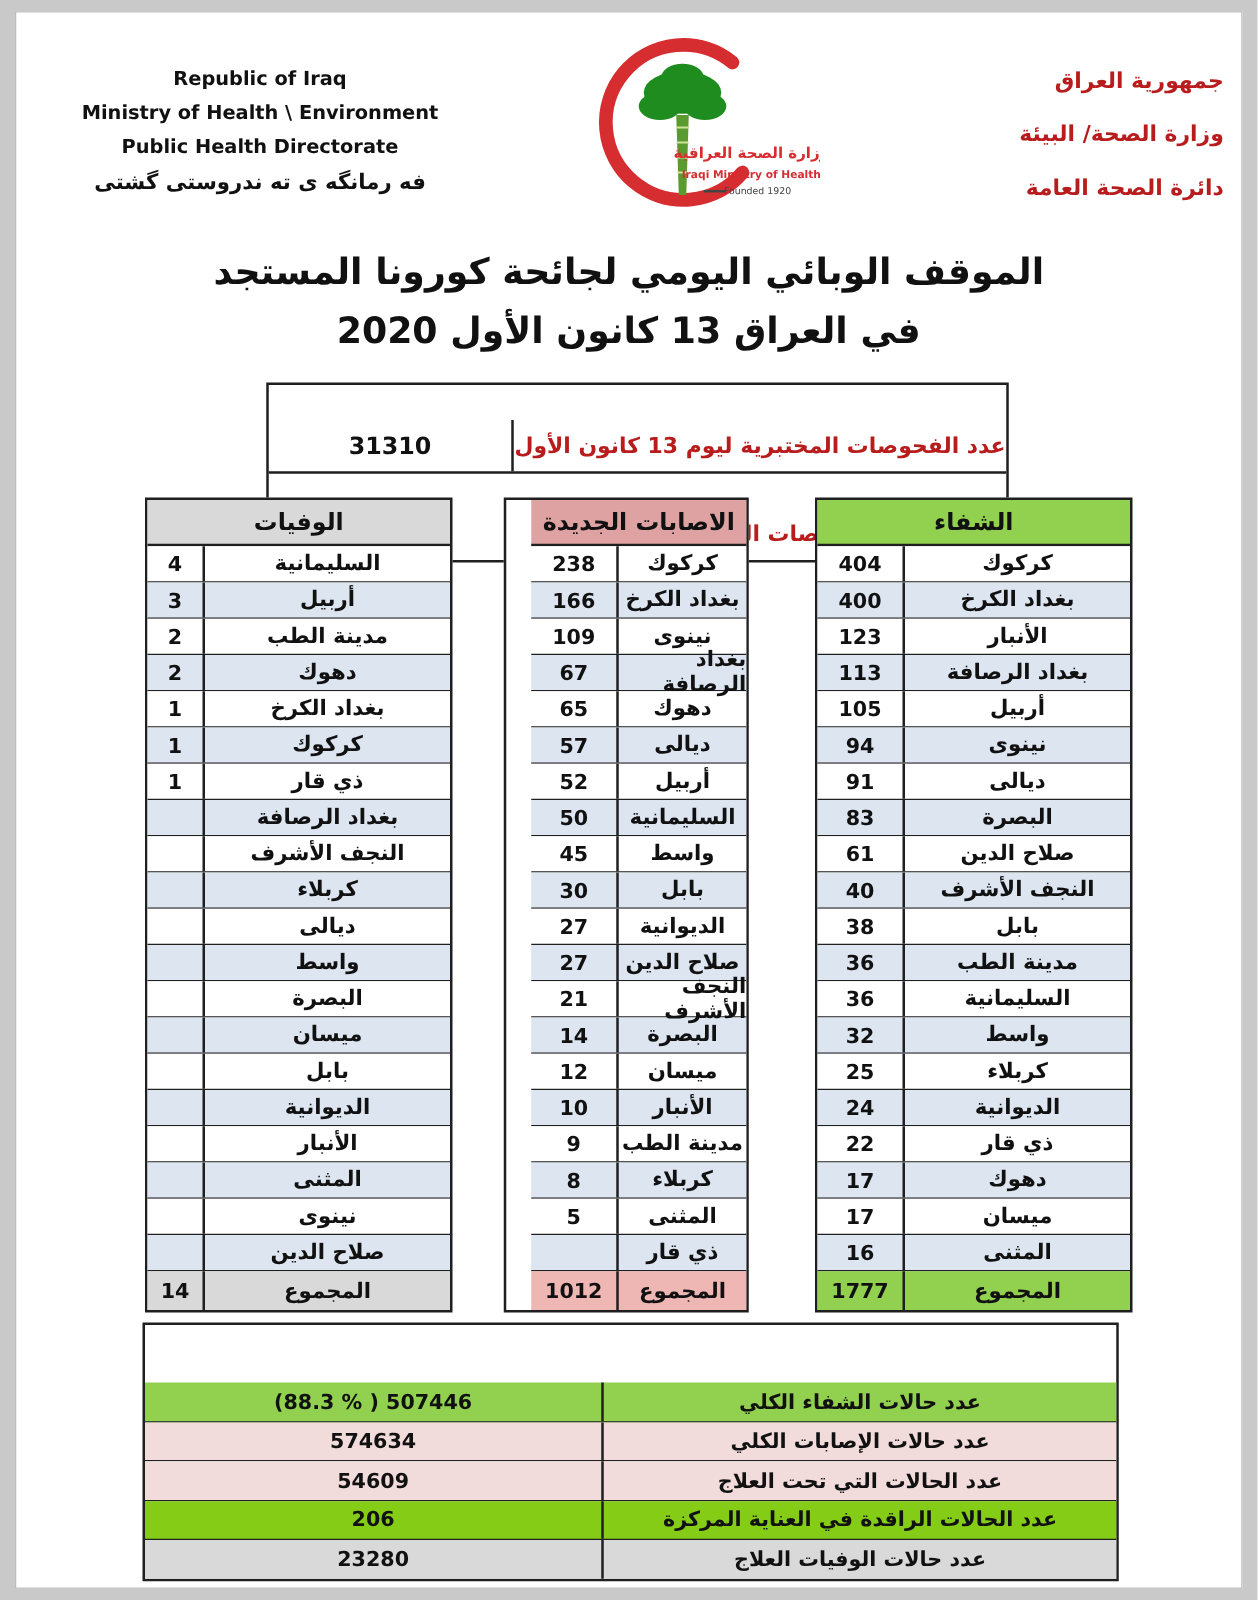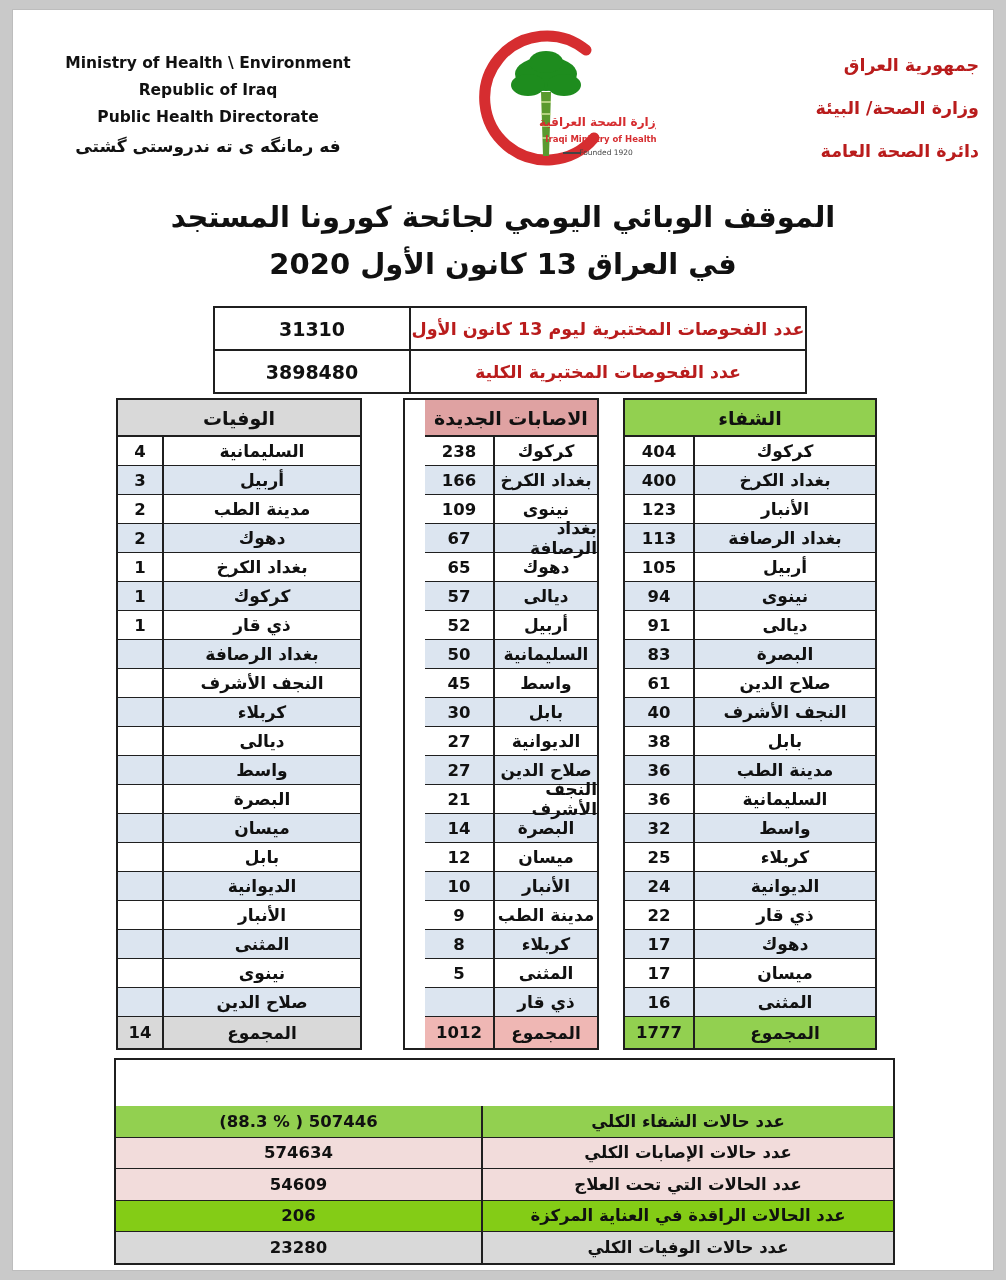--- a/index.html
+++ b/index.html
@@ -30,39 +30,39 @@
   .title{
     position:absolute;left:0;top:184px;width:100%;
     text-align:center;direction:rtl;font-weight:bold;color:#111;
   }
   .title .t-line{font-size:29px;line-height:47px;}
   
   .tests-table{
     position:absolute;left:200px;top:296px;width:594px;
     border:2px solid #1f1f1f;box-sizing:border-box;background:#fff;
   }
-  .tests-row{display:flex;height:41px;border-bottom:2px solid #1f1f1f;}
+  .tests-row{display:flex;height:41px;border-bottom:2px solid #1f1f1f;margin-top:28px;}
   .tests-row:last-child{border-bottom:none;}
   .tests-value{
     width:196px;border-right:2px solid #1f1f1f;box-sizing:border-box;
     display:flex;align-items:center;justify-content:center;
     font-weight:bold;font-size:19px;color:#111;
   }
   .tests-label{
     flex:1;direction:rtl;display:flex;align-items:center;justify-content:center;
     font-weight:bold;font-size:17.5px;color:#b91c1c;
   }
   
   .region-table{
     position:absolute;top:388px;border:2px solid #1f1f1f;
     box-sizing:border-box;background:#fff;
   }
   .tbl-deaths{left:103px;width:246px;}
   .tbl-infections{left:390px;width:196px;padding-left:20px;}
-  .tbl-recoveries{left:610px;width:254px;}
+  .tbl-recoveries{left:639px;width:254px;}
   .rt-header{
     height:35px;display:flex;align-items:center;justify-content:center;
     border-bottom:2px solid #1f1f1f;font-weight:bold;font-size:19px;
     direction:rtl;color:#111;
   }
   .rt-row{display:flex;height:28px;border-bottom:1.5px solid #1f1f1f;background:#fff;}
   .rt-row.stripe{background:#DCE5F0;}
   .rt-row:last-child{border-bottom:none;}
   .rt-total{height:31px;}
   .rt-value{
@@ -91,22 +91,22 @@
     flex:1;direction:rtl;display:flex;align-items:center;justify-content:center;
     font-weight:bold;font-size:16.5px;color:#111;
   }
 </style>
 </head>
 <body>
 
 <div class="page">
 
   <div class="hdr-english">
+    <div class="en-line">Republic of Iraq</div>
     <div class="en-line">Ministry of Health \ Environment</div>
-    <div class="en-line">Republic of Iraq</div>
     <div class="en-line">Public Health Directorate</div>
     <div class="ku-line">فه رمانگه ى ته ندروستى گشتى</div>
   </div>
 
   <div class="logo">
     <svg width="205" height="158" viewBox="0 0 205 158">
 
       <path d="M 135 28 A 62 62 0 1 0 143 116" fill="none" stroke="#D62D30" stroke-width="11" stroke-linecap="round"></path>
 
       <g fill="#1E8C1E">
@@ -427,17 +427,17 @@
       <div class="sum-row" style="background: rgb(242, 220, 219);">
         <div class="sum-value">54609</div>
         <div class="sum-label">عدد الحالات التي تحت العلاج</div>
       </div>
       <div class="sum-row" style="background: #84cc16;">
         <div class="sum-value">206</div>
         <div class="sum-label">عدد الحالات الراقدة في العناية المركزة</div>
       </div>
       <div class="sum-row" style="background: rgb(217, 217, 217);">
         <div class="sum-value">23280</div>
-        <div class="sum-label">عدد حالات الوفيات الكلي</div>
+        <div class="sum-label">عدد حالات الوفيات العلاج</div>
       </div>
     </div>
 
 </div>
 
 </body></html>

